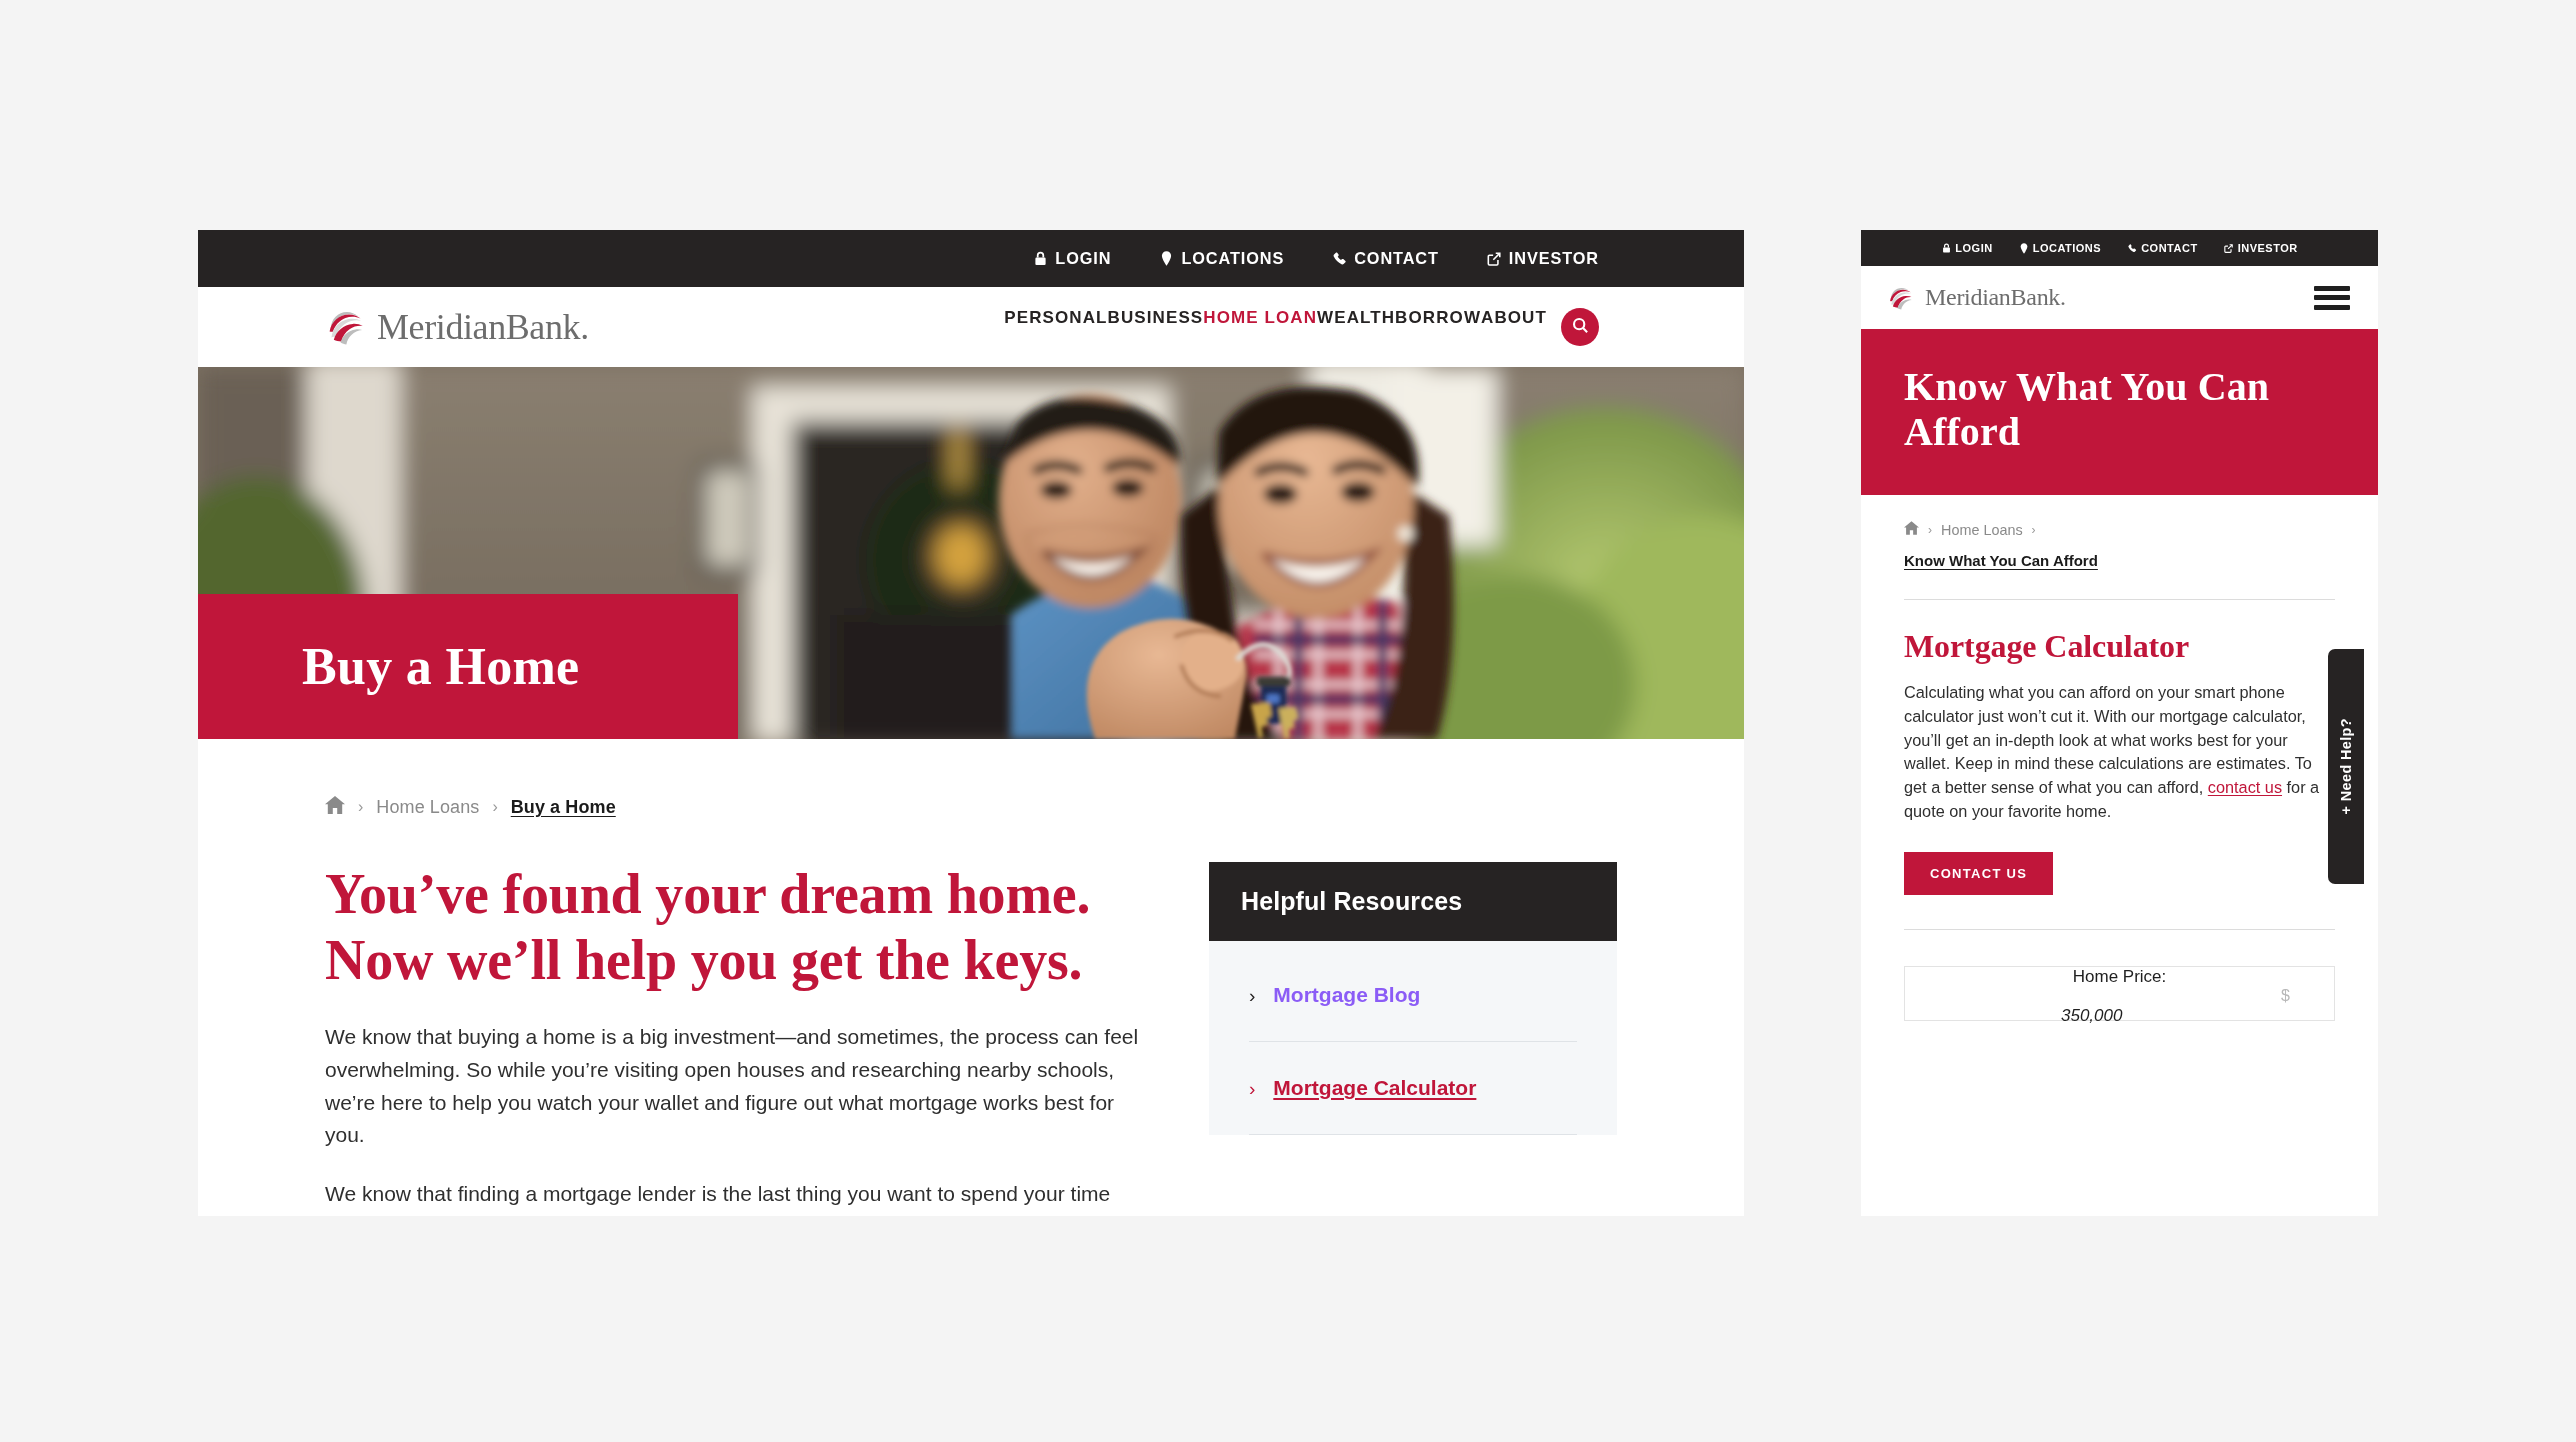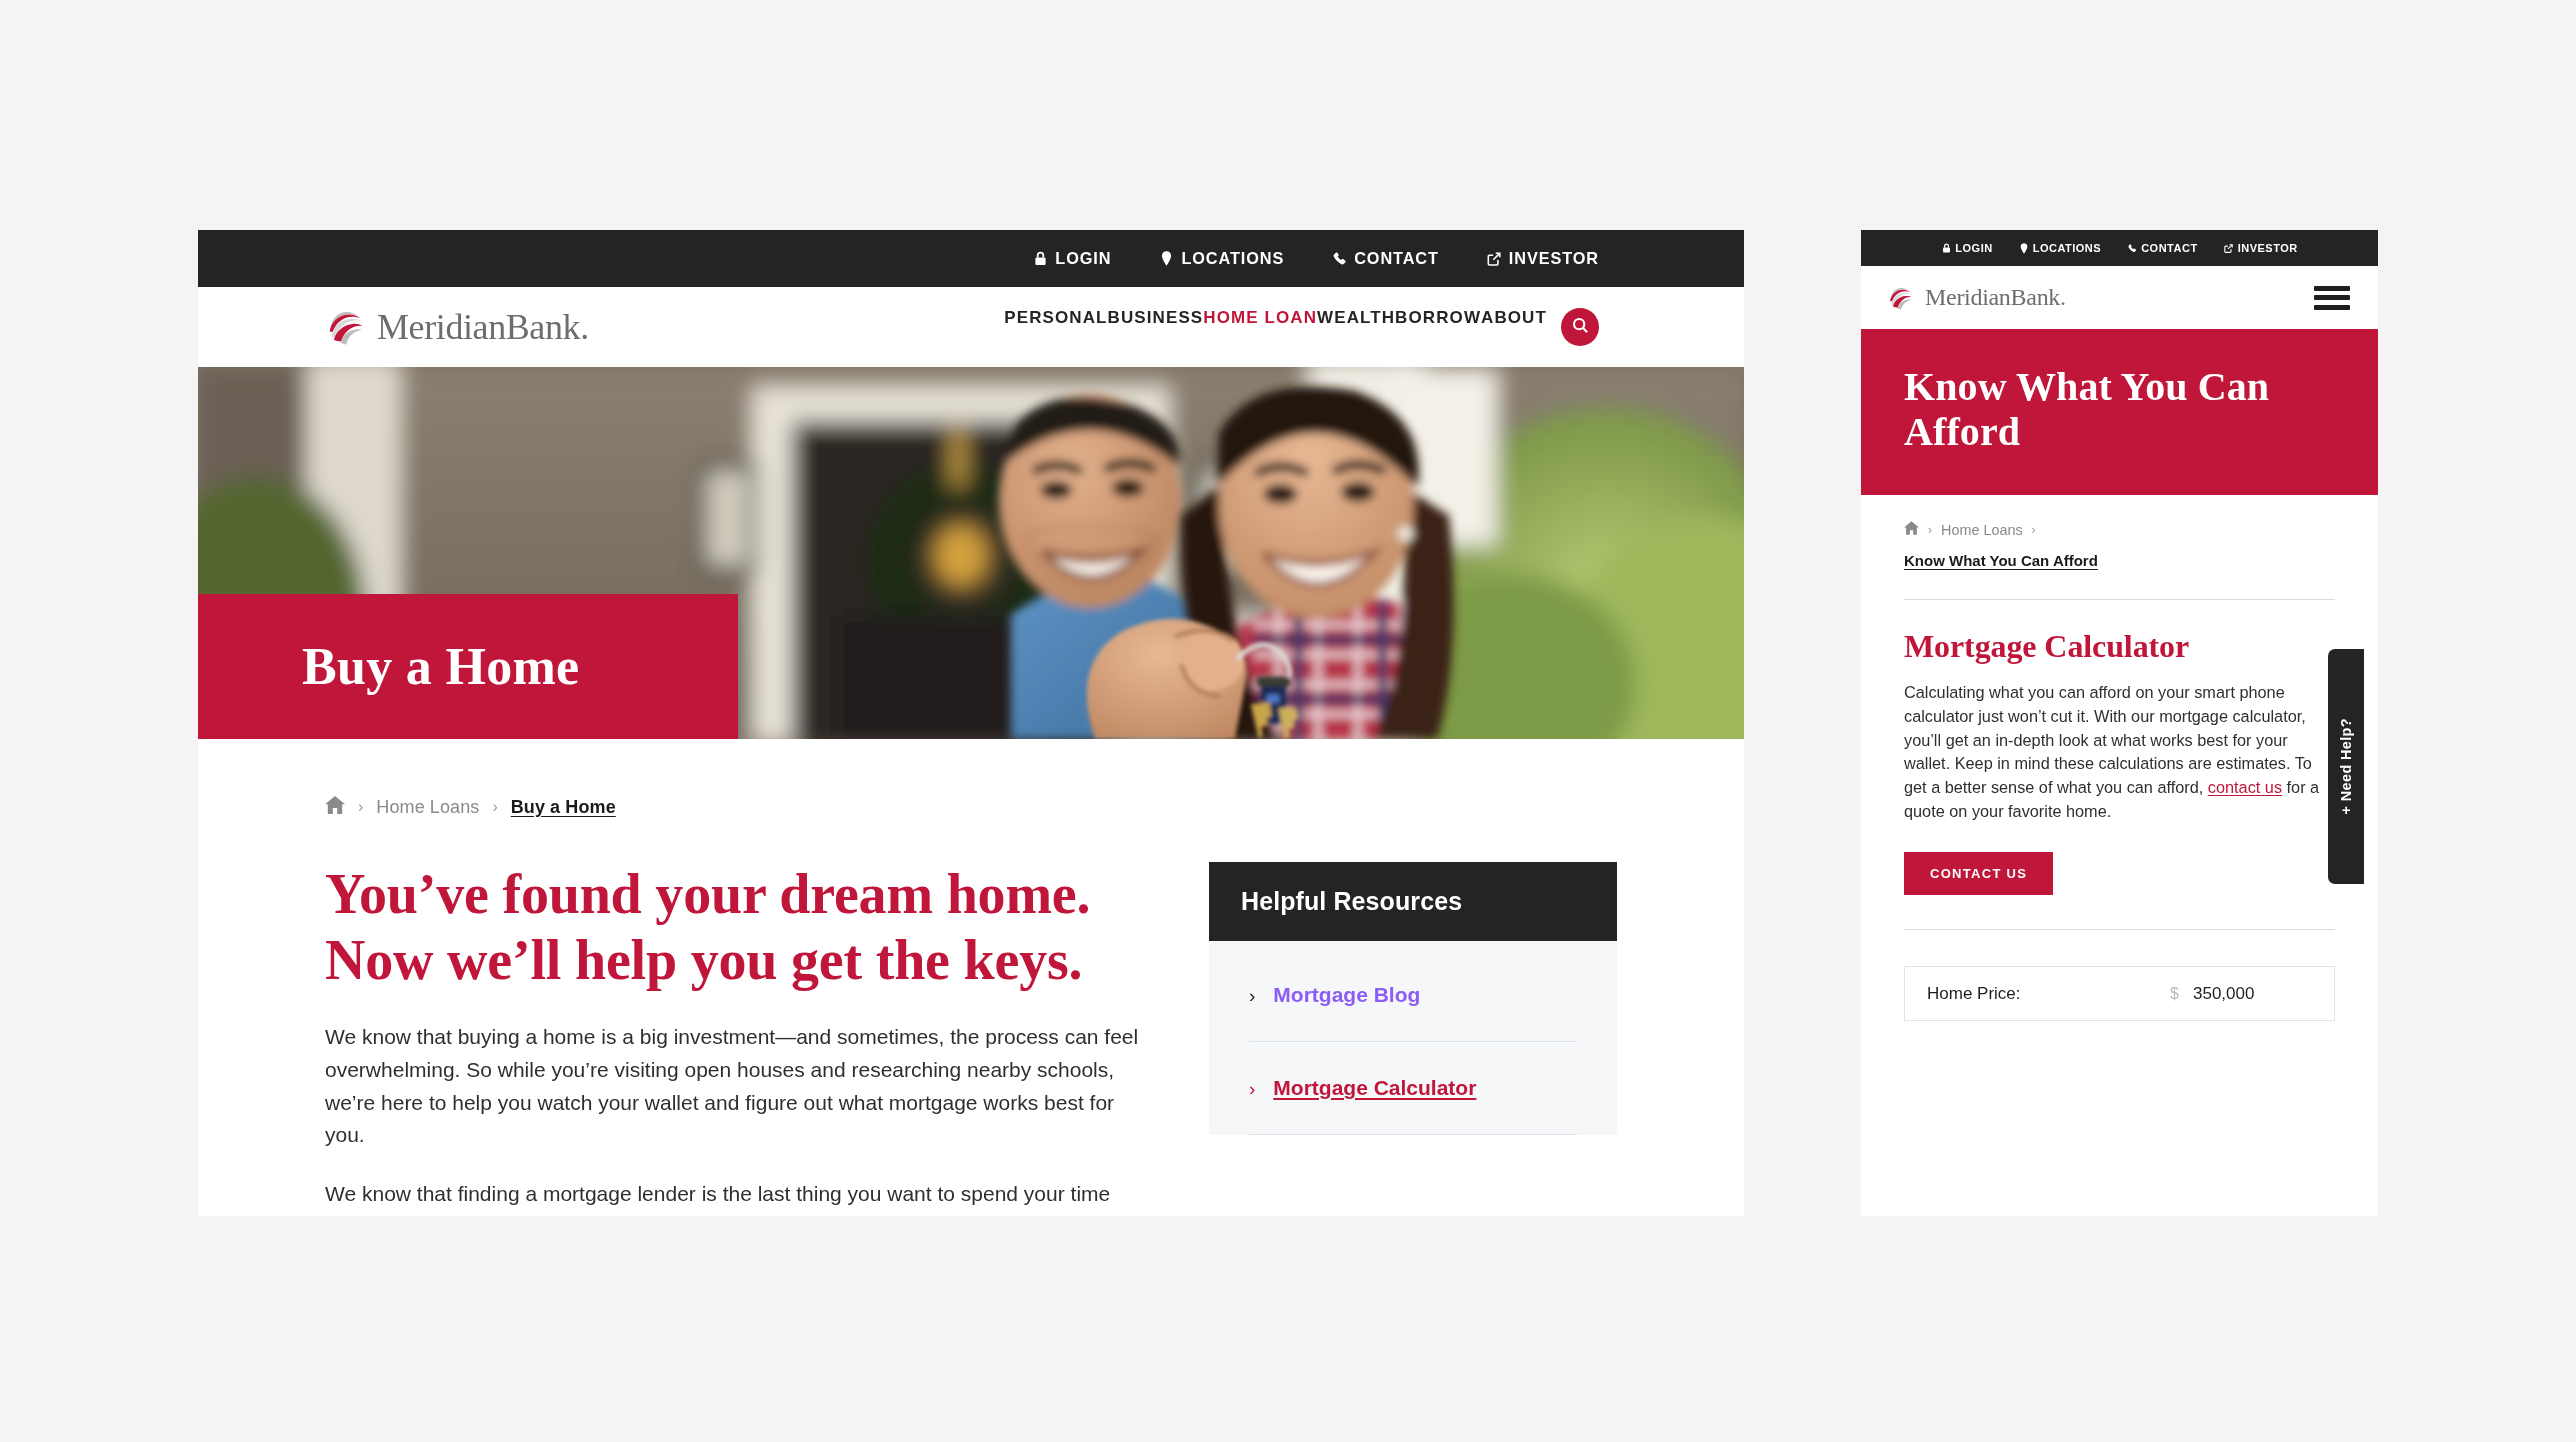--- a/index.html
+++ b/index.html
@@ -335,29 +335,30 @@
     text-decoration: none;
     cursor: pointer;
   }
   .calc-field {
     margin: 36px 43px 0 43px;
     border: 1px solid #e3e3e3;
     background: #ffffff;
     height: 55px;
     display: flex;
     align-items: center;
-    padding: 0 22px;
+    padding: 0 32px;
     box-sizing: border-box;
+    flex-direction: column;
   }
   .calc-label { font-size: 17px; color: #1f1f1f; }
   .calc-currency { margin-left: auto; color: #b8b8b8; font-size: 16px; padding-right: 12px; }
   .calc-value {
     font-size: 17px; color: #1f1f1f;
     border: none; outline: none; background: transparent;
-    width: 117px; font-family: "Liberation Sans", sans-serif;
+    width: 117px; font-family: "Liberation Sans", sans-serif; font-style: italic;
   }
 
   
   #need-help-tab {
     position: absolute;
     left: 2328px;
     top: 649px;
     width: 36px;
     height: 235px;
     background: #262323;

